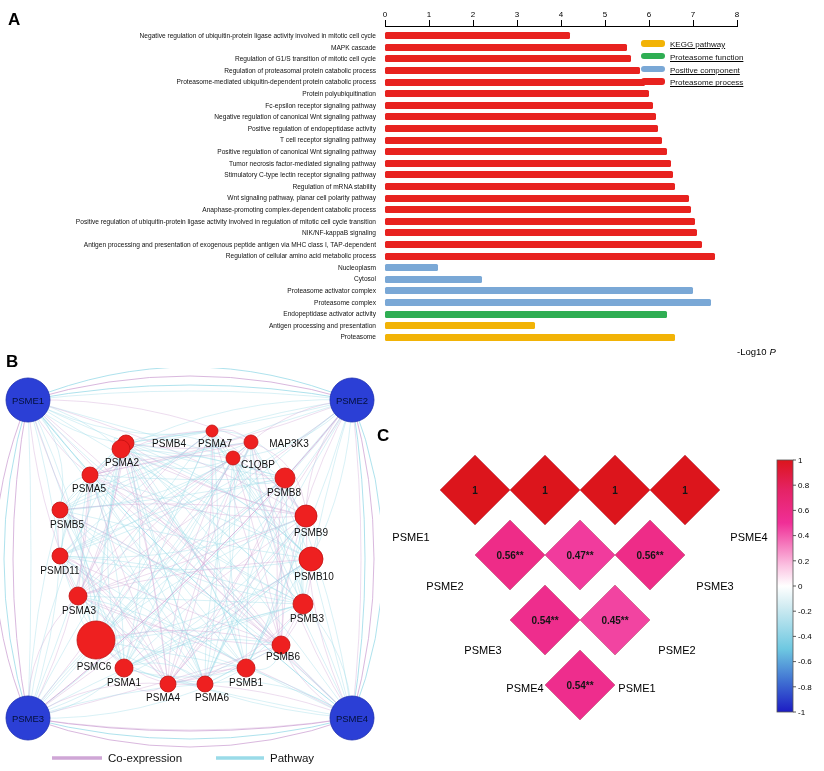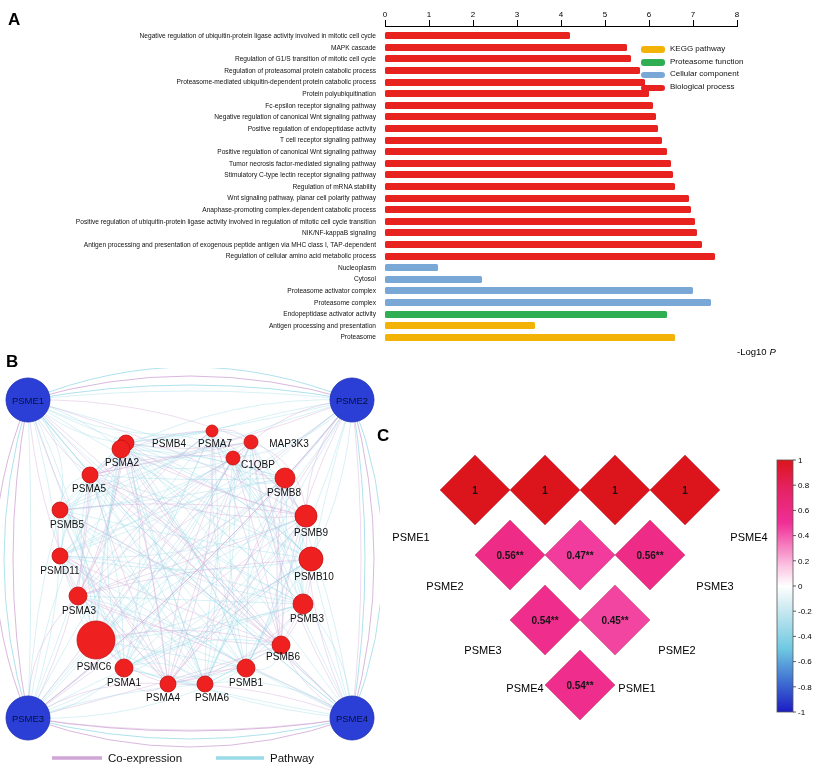--- a/index.html
+++ b/index.html
@@ -13,21 +13,21 @@
   .ax-num { position:absolute; top:0; width:14px; text-align:center; font-size:8px; color:#000; }
   .ax-tick{ position:absolute; top:10px; width:1px; height:6px; background:#000; }
   .ax-line{ position:absolute; top:16px; left:0; width:353px; height:1px; background:#000; }
   #barRows{ position:absolute; left:0; top:22px; width:824px; }
   .bar-row{ position:relative; height:11.6px; }
   .bar-label{ position:absolute; left:0; top:0; width:381px; text-align:right; padding-right:5px;
               font-size:6.6px; line-height:11.6px; color:#111; white-space:nowrap; }
   .bar-track{ position:absolute; left:385px; top:2.3px; height:7px; }
   .bar{ height:7px; border-radius:1.5px; }
   #legendA{ position:absolute; left:641px; top:32px; }
-  .lg-item{ display:flex; align-items:flex-end; height:12.8px; }
+  .lg-item{ display:flex; align-items:flex-start; height:12.8px;text-decoration:underline; }
   .lg-swatch{ width:24px; height:6.5px; border-radius:3px; margin-right:5px; flex:0 0 auto; }
   .lg-label{ font-size:8px; color:#111; white-space:nowrap; }
   #xAxisTitle{ position:absolute; left:737px; top:338px; font-size:9.5px; color:#000; }
   #xAxisTitle .ital{ font-style:italic; margin-left:3px; }
 
   
   #panelB{ position:absolute; left:0; top:368px; }
   .nodeLabel{ font-size:10px; fill:#111; }
   .hubLabel{ font-size:9.5px; fill:#04103a; }
   .netLegendText{ font-size:11.5px; fill:#111; }
@@ -237,25 +237,25 @@
         <div class="lg-item">
           <span class="lg-swatch" style="background: rgb(242, 179, 6);"></span>
           <span class="lg-label">KEGG pathway</span>
         </div>
         <div class="lg-item">
           <span class="lg-swatch" style="background: rgb(47, 174, 83);"></span>
           <span class="lg-label">Proteasome function</span>
         </div>
         <div class="lg-item">
           <span class="lg-swatch" style="background: rgb(122, 168, 214);"></span>
-          <span class="lg-label">Cellular component</span>
+          <span class="lg-label">Positive component</span>
         </div>
         <div class="lg-item">
           <span class="lg-swatch" style="background: rgb(232, 34, 31);"></span>
-          <span class="lg-label">Biological process</span>
+          <span class="lg-label">Proteasome process</span>
         </div>
       </div>
     <div id="xAxisTitle">
       <span>-Log10</span><span class="ital">P</span>
     </div>
   </div>
 
   <svg id="panelB" width="380" height="400" viewBox="0 0 380 400">
     <g id="edgesG">
         <path d="M28 32 Q190.0 14.0 352 32" stroke="#9adbe8" fill="none" stroke-width="0.7" opacity="0.55"></path>

